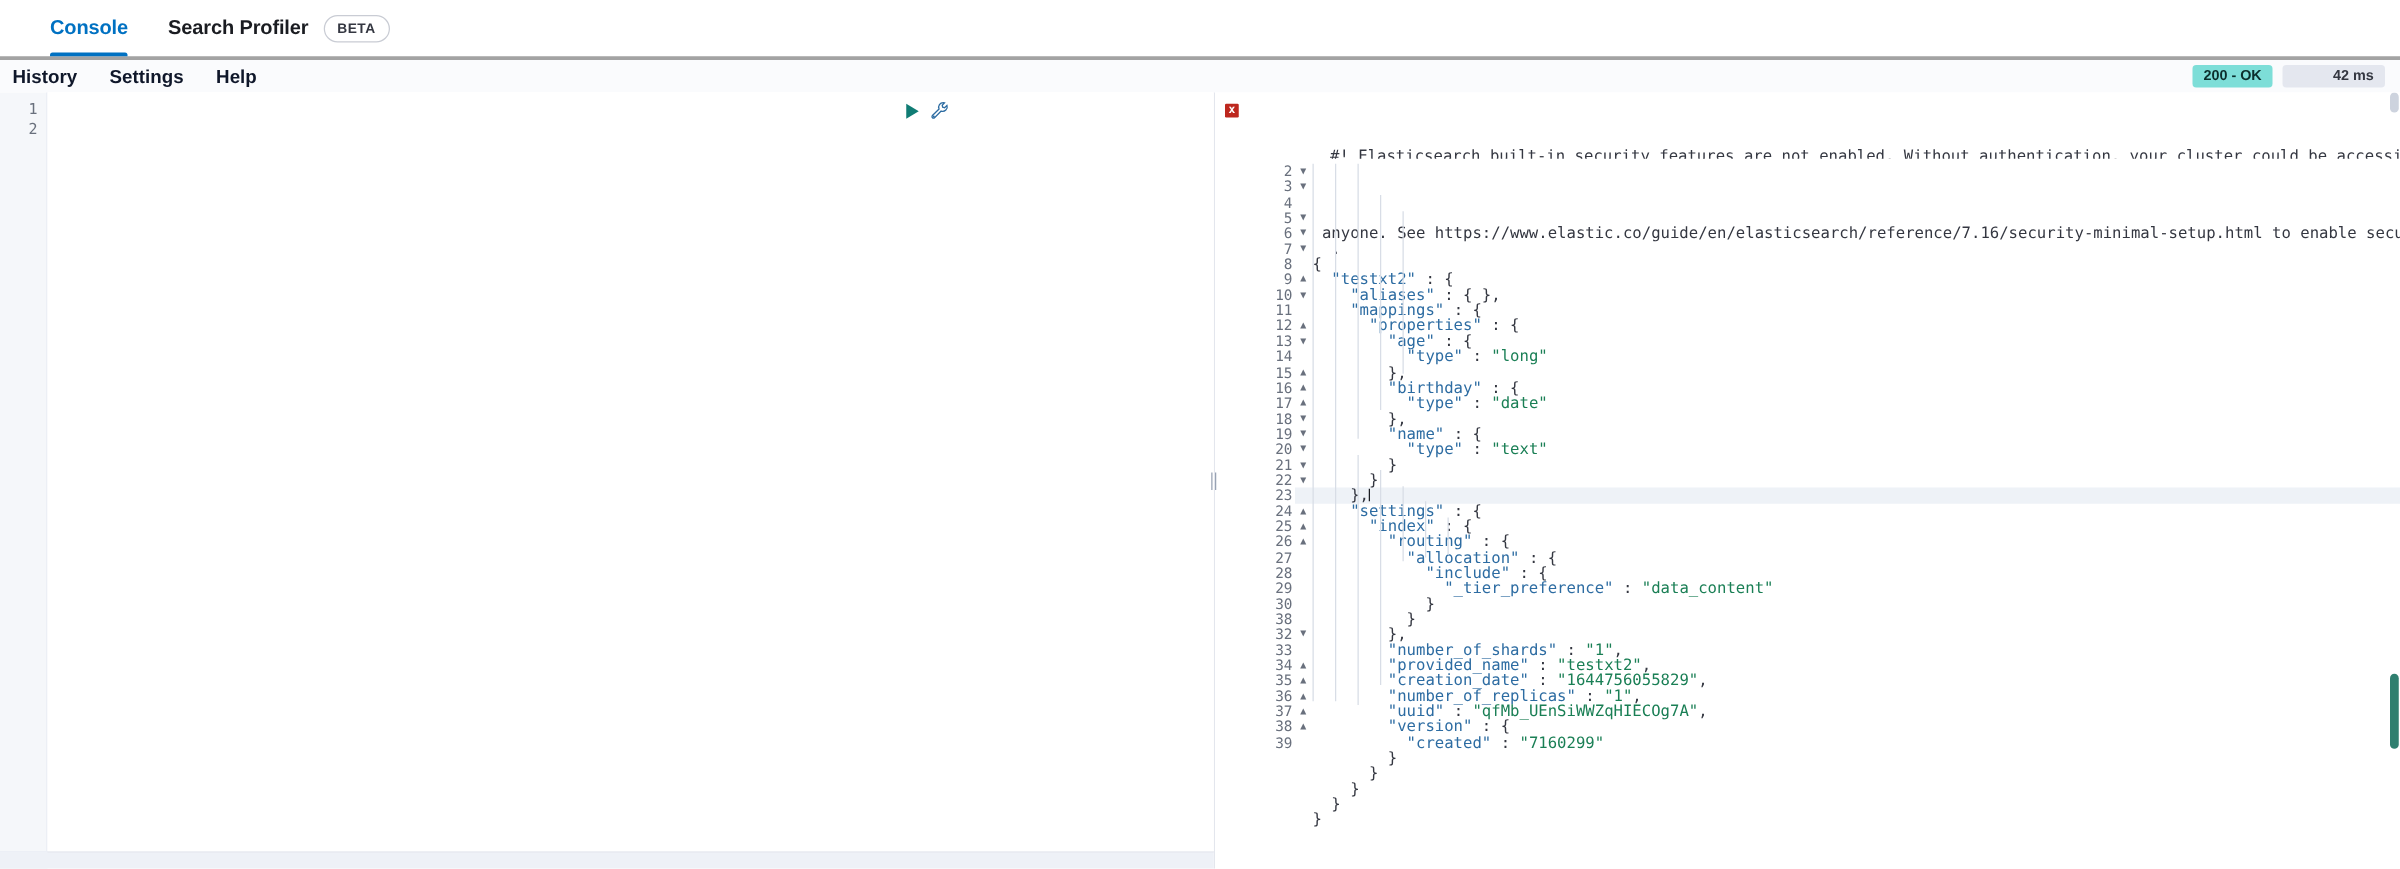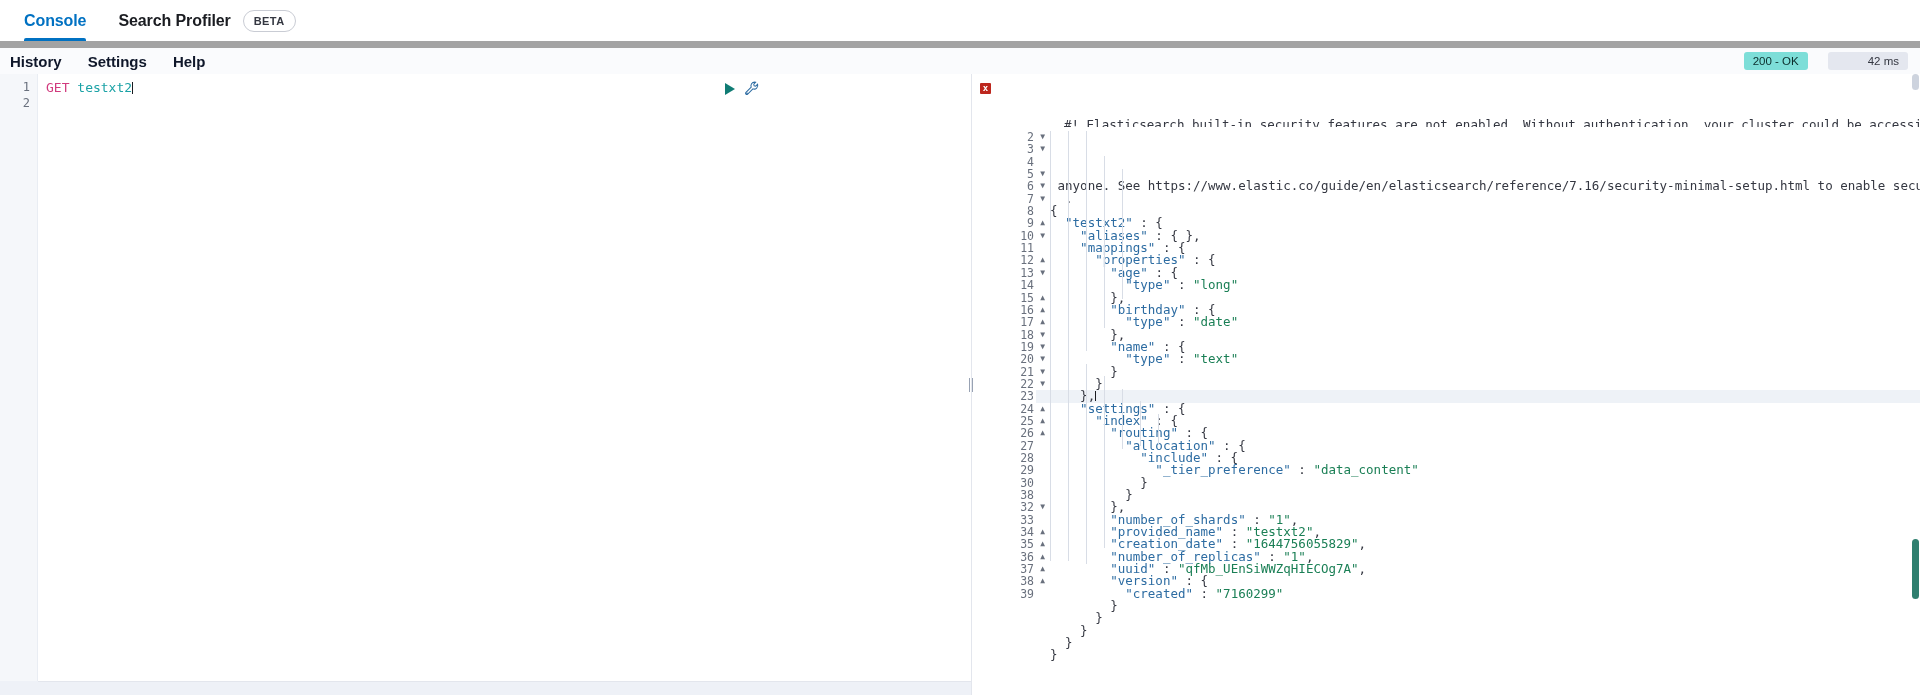--- a/index.html
+++ b/index.html
@@ -11,22 +11,22 @@
     font-family: "Liberation Sans", sans-serif;
     -webkit-font-smoothing: antialiased;
   }
 
   
   .tabbar {
     height: 48px;
     background: #ffffff;
     display: flex;
     align-items: stretch;
-    padding-left: 8px;
-    border-bottom: 7px solid #a3a3a3;
+    padding-left: 24px;
+    border-bottom: 3px solid #a3a3a3;
     position: relative;
   }
   .tab {
     display: flex;
     align-items: center;
     padding: 0 16px;
     font-size: 16px;
     font-weight: 700;
     color: #1a1c21;
     cursor: pointer;
@@ -83,23 +83,22 @@
     align-items: center;
     gap: 8px;
   }
   .badge {
     display: inline-flex;
     align-items: center;
     height: 18px;
     padding: 0 9px;
     border-radius: 3px;
     font-size: 11.5px;
-    font-weight: 400;
+    font-weight: 700;
     white-space: nowrap;
-    margin-left: 12px;
   }
   .badge-ok { background: #7dded8; color: #0b2e2c; }
   .badge-time { background: #e4e7ef; color: #343741; padding-left: 40px; }
 
   
   .main {
     display: flex;
     height: calc(695px - 48px - 26px);
     background: #ffffff;
   }
@@ -346,21 +345,20 @@
 
 <div class="main">
 
   <div class="editor-pane">
     <div class="code-area">
       <div class="gutter">
         <div>1</div>
         <div>2</div>
       </div>
       <div class="code-lines">
-        <div class="ln"><span class="tok-method">GET</span><span class="tok-url"> testxt2</span><span class="caret"></span></div>
         <div class="ln">&nbsp;</div>
       </div>
     </div>
     <div class="editor-actions">
       <div class="play-icon"></div>
       <div class="wrench-icon">
         <svg width="15" height="15" viewBox="0 0 16 16">
           <path d="M11.3 1.2a3.9 3.9 0 0 0-3.6 5.4L1.9 12.4a1.3 1.3 0 0 0 1.8 1.8l5.8-5.8a3.9 3.9 0 0 0 5-4.9l-2 2-1.7-.4-.4-1.7 2-2a3.9 3.9 0 0 0-1.1-.2z" fill="none" stroke="#2d6ca2" stroke-width="1.1"></path>
           <circle cx="3.2" cy="13.1" r="0.9" fill="#2d6ca2"></circle>
         </svg>

